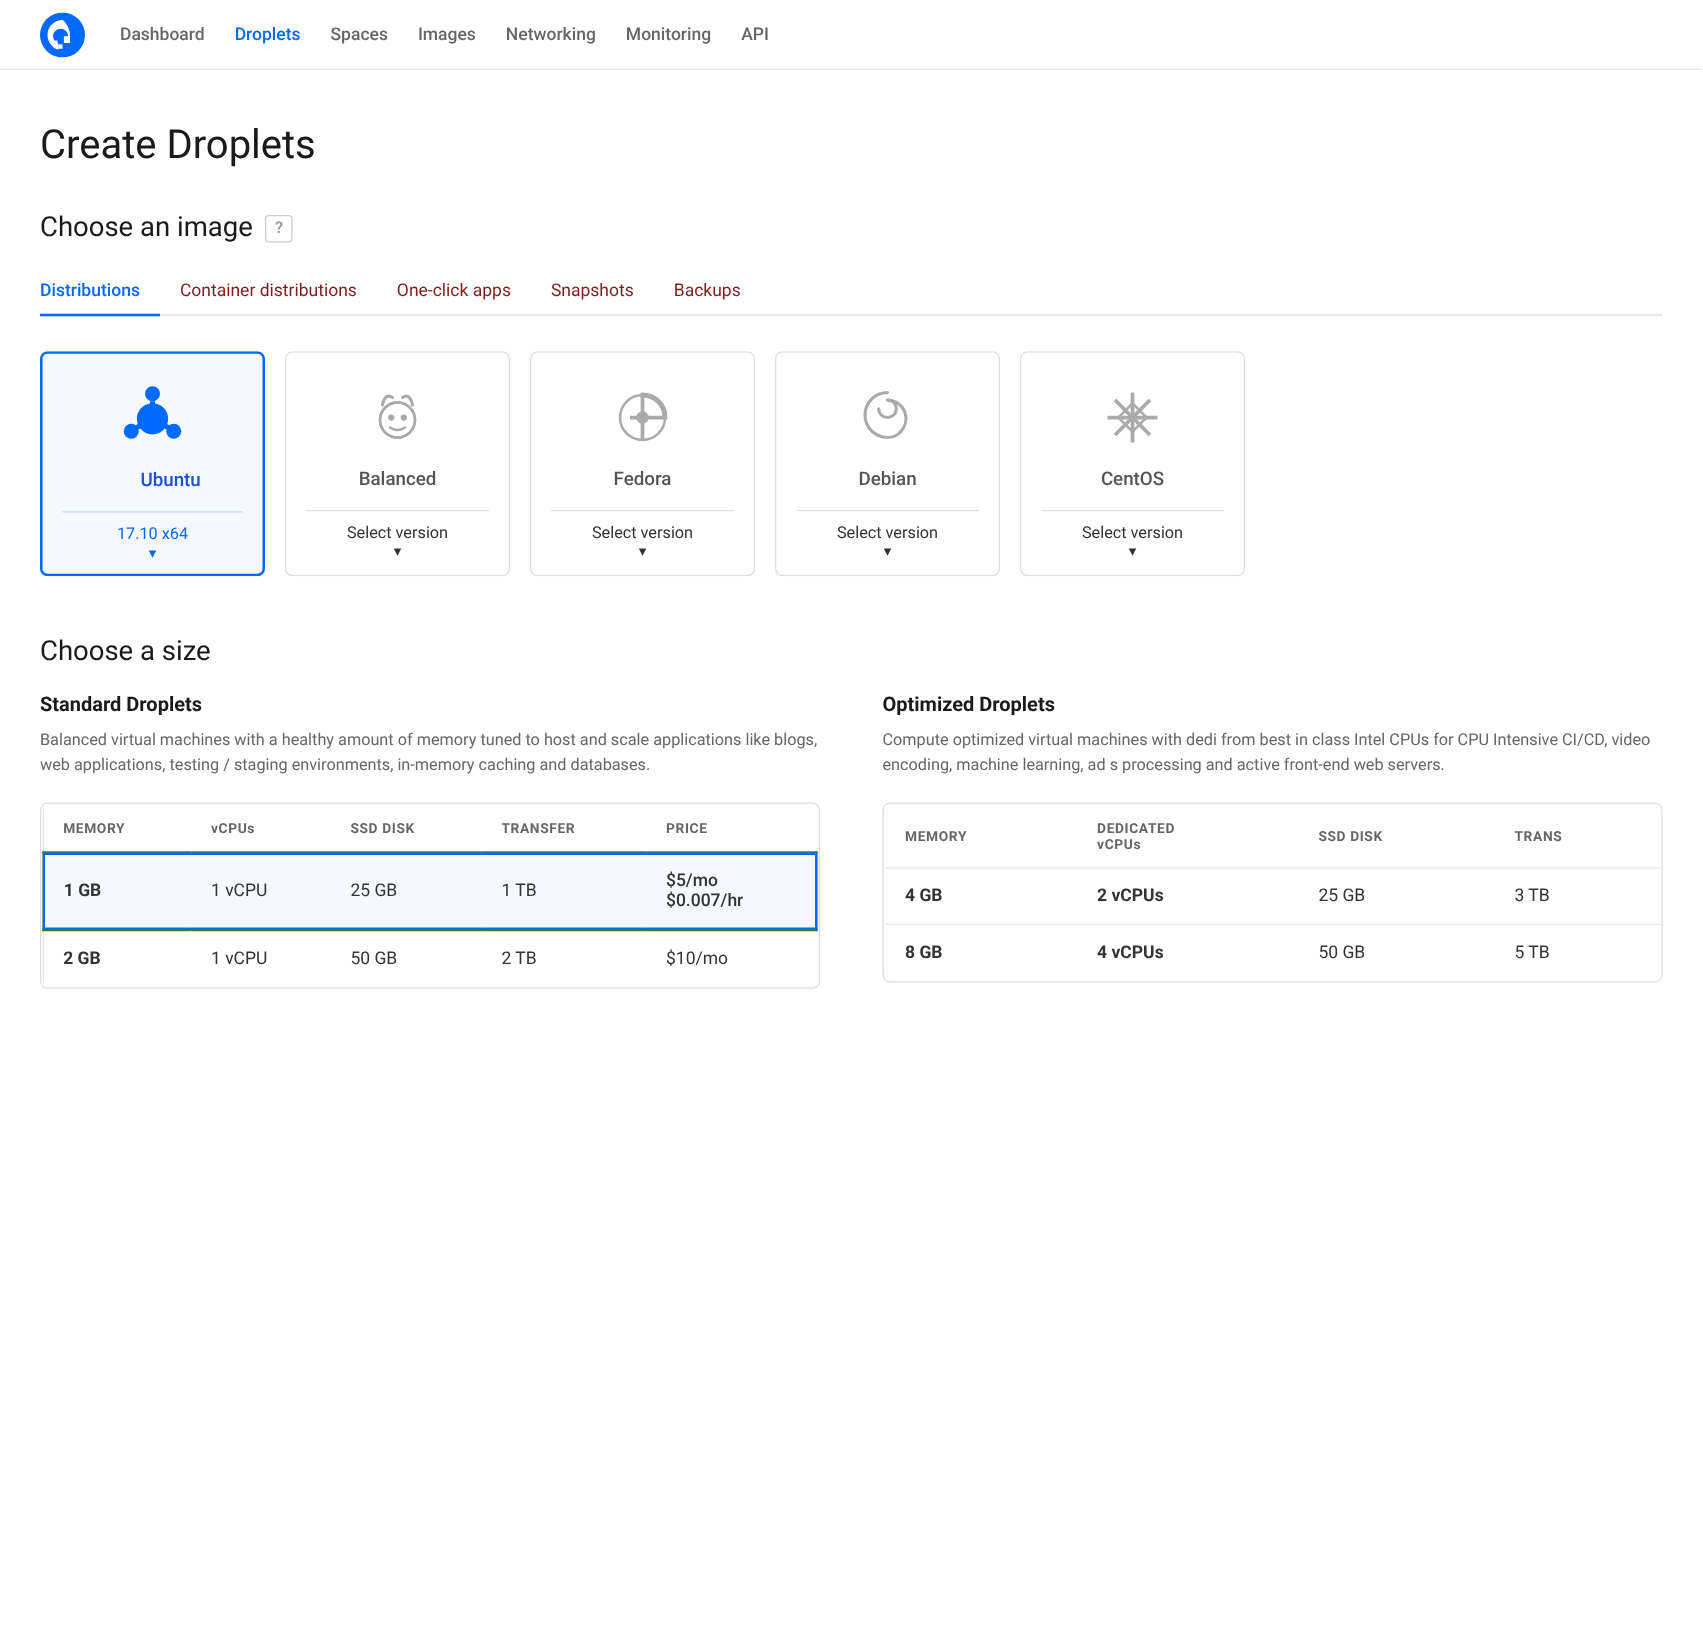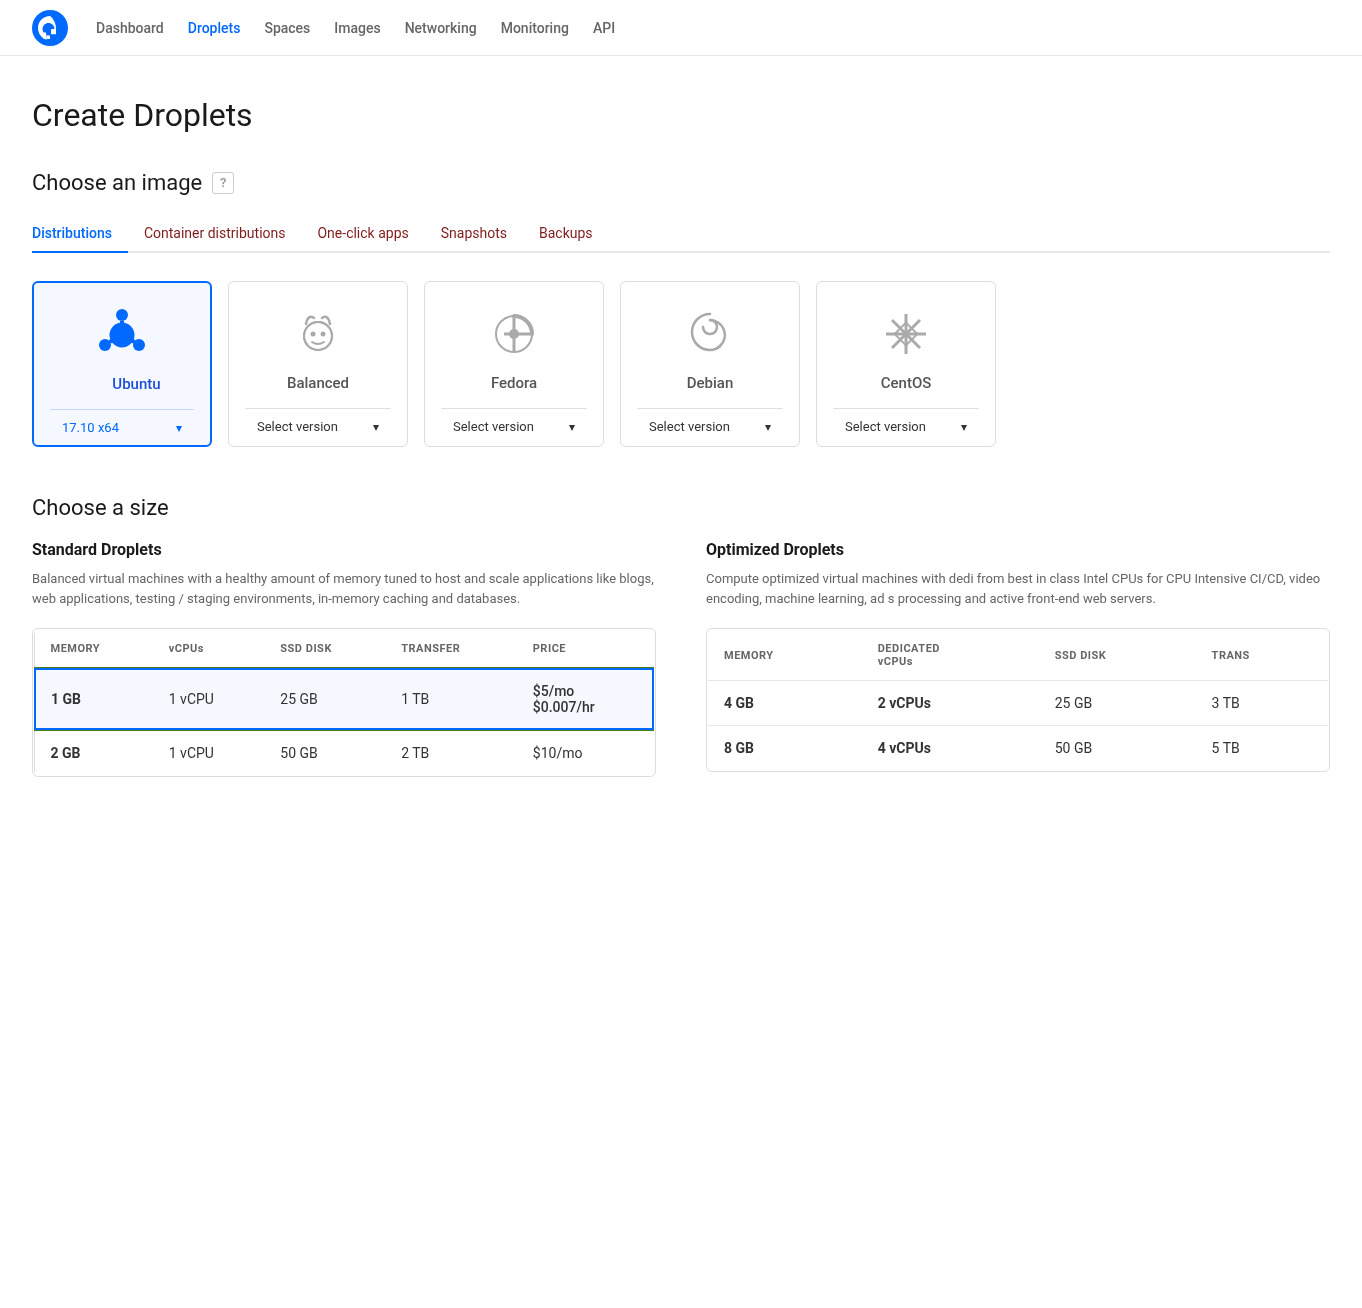--- a/index.html
+++ b/index.html
@@ -52,21 +52,21 @@
       border-color: #0069ff; border-width: 2px; background: #f5f9ff;
     }
     .distro-card .distro-icon { width: 56px; height: 56px; margin-bottom: 12px; }
     .distro-card .distro-name {
       font-size: 15px; font-weight: 500; color: #555; margin-bottom: 0;
     }
     .distro-card.selected .distro-name { color: #1d4ed8; padding-left: 29px; }
     .distro-card .version-select {
       width: 100%; margin-top: 16px; border-top: 1px solid #e0e0e0;
       padding: 10px 12px; display: flex; justify-content: space-between;
-      align-items: center; font-size: 13px; cursor: pointer;
+      align-items: center; font-size: 13px; cursor: pointer; flex-direction: column;
     }
     .distro-card.selected .version-select { color: #0069ff; border-top-color: #c5d8ff; }
     .distro-card .version-select .chevron { font-size: 12px; }
     .distro-card.selected .version-select .chevron { color: #0069ff; }
     .size-columns { display: flex; gap: 50px; }
     .size-col { flex: 1; }
     .size-col h3 { font-size: 16px; font-weight: 700; color: #1a1a1a; margin-bottom: 10px; }
     .size-col p { font-size: 13px; color: #666; line-height: 1.5; margin-bottom: 20px; }
 
     

